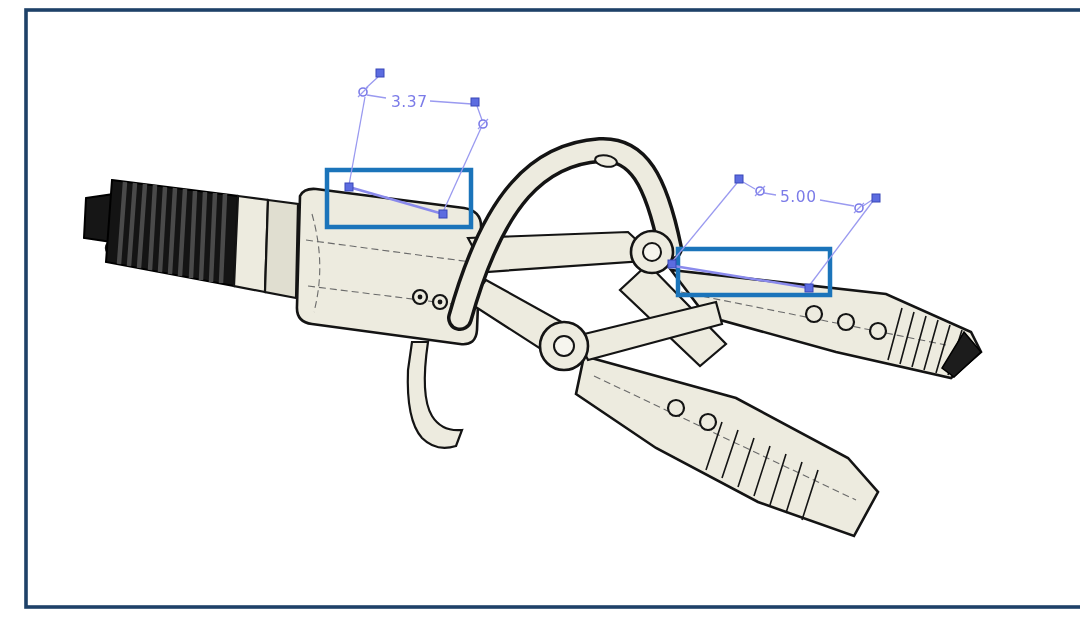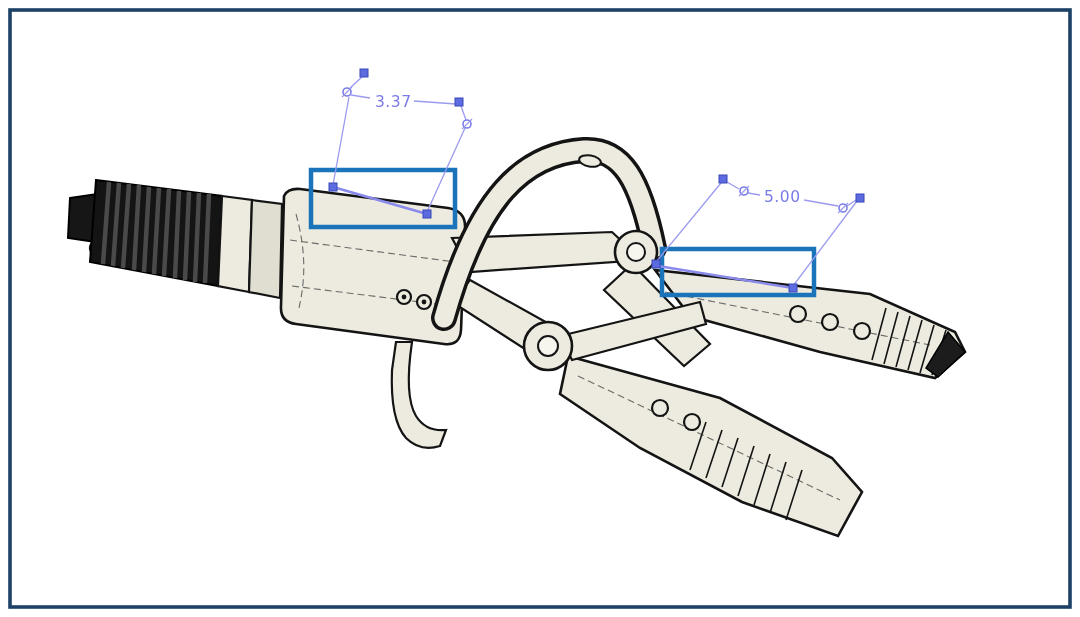--- a/index.html
+++ b/index.html
@@ -1,21 +1,21 @@
 <!DOCTYPE html>
 <html><head>
 <meta charset="utf-8">
 <style>
   html,body{margin:0;padding:0;}
   body{
     width:1080px;height:617px;position:relative;overflow:hidden;
     background:#ffffff;
     font-family:"DejaVu Sans", sans-serif;
   }
-  .canvas{position:absolute;inset:0;}
+  .canvas{position:absolute;inset:0;margin-left:16px;}
   svg{display:block;width:1080px;height:617px;}
   .dim-text{font-size:15.5px;fill:#7b7be8;letter-spacing:.5px;}
   .outline{stroke:#141414;stroke-width:2.2;fill:#edebdf;}
   .outline-thick{stroke:#141414;stroke-width:2.6;fill:#edebdf;}
   .hidden-line{stroke:#6a6a6a;stroke-width:1.1;fill:none;stroke-dasharray:7 4;}
   .dim-line{stroke:#9a9af0;stroke-width:1.3;fill:none;}
   .dim-edge{stroke:#8a8aec;stroke-width:2.5;}
   .dim-square{fill:#5c6ce0;stroke:#3947b8;stroke-width:1;}
   .dim-circle{fill:#ffffff;stroke:#7b7be8;stroke-width:1.6;}
   .sel-rect{fill:none;stroke:#1b74ba;stroke-width:4.5;}

